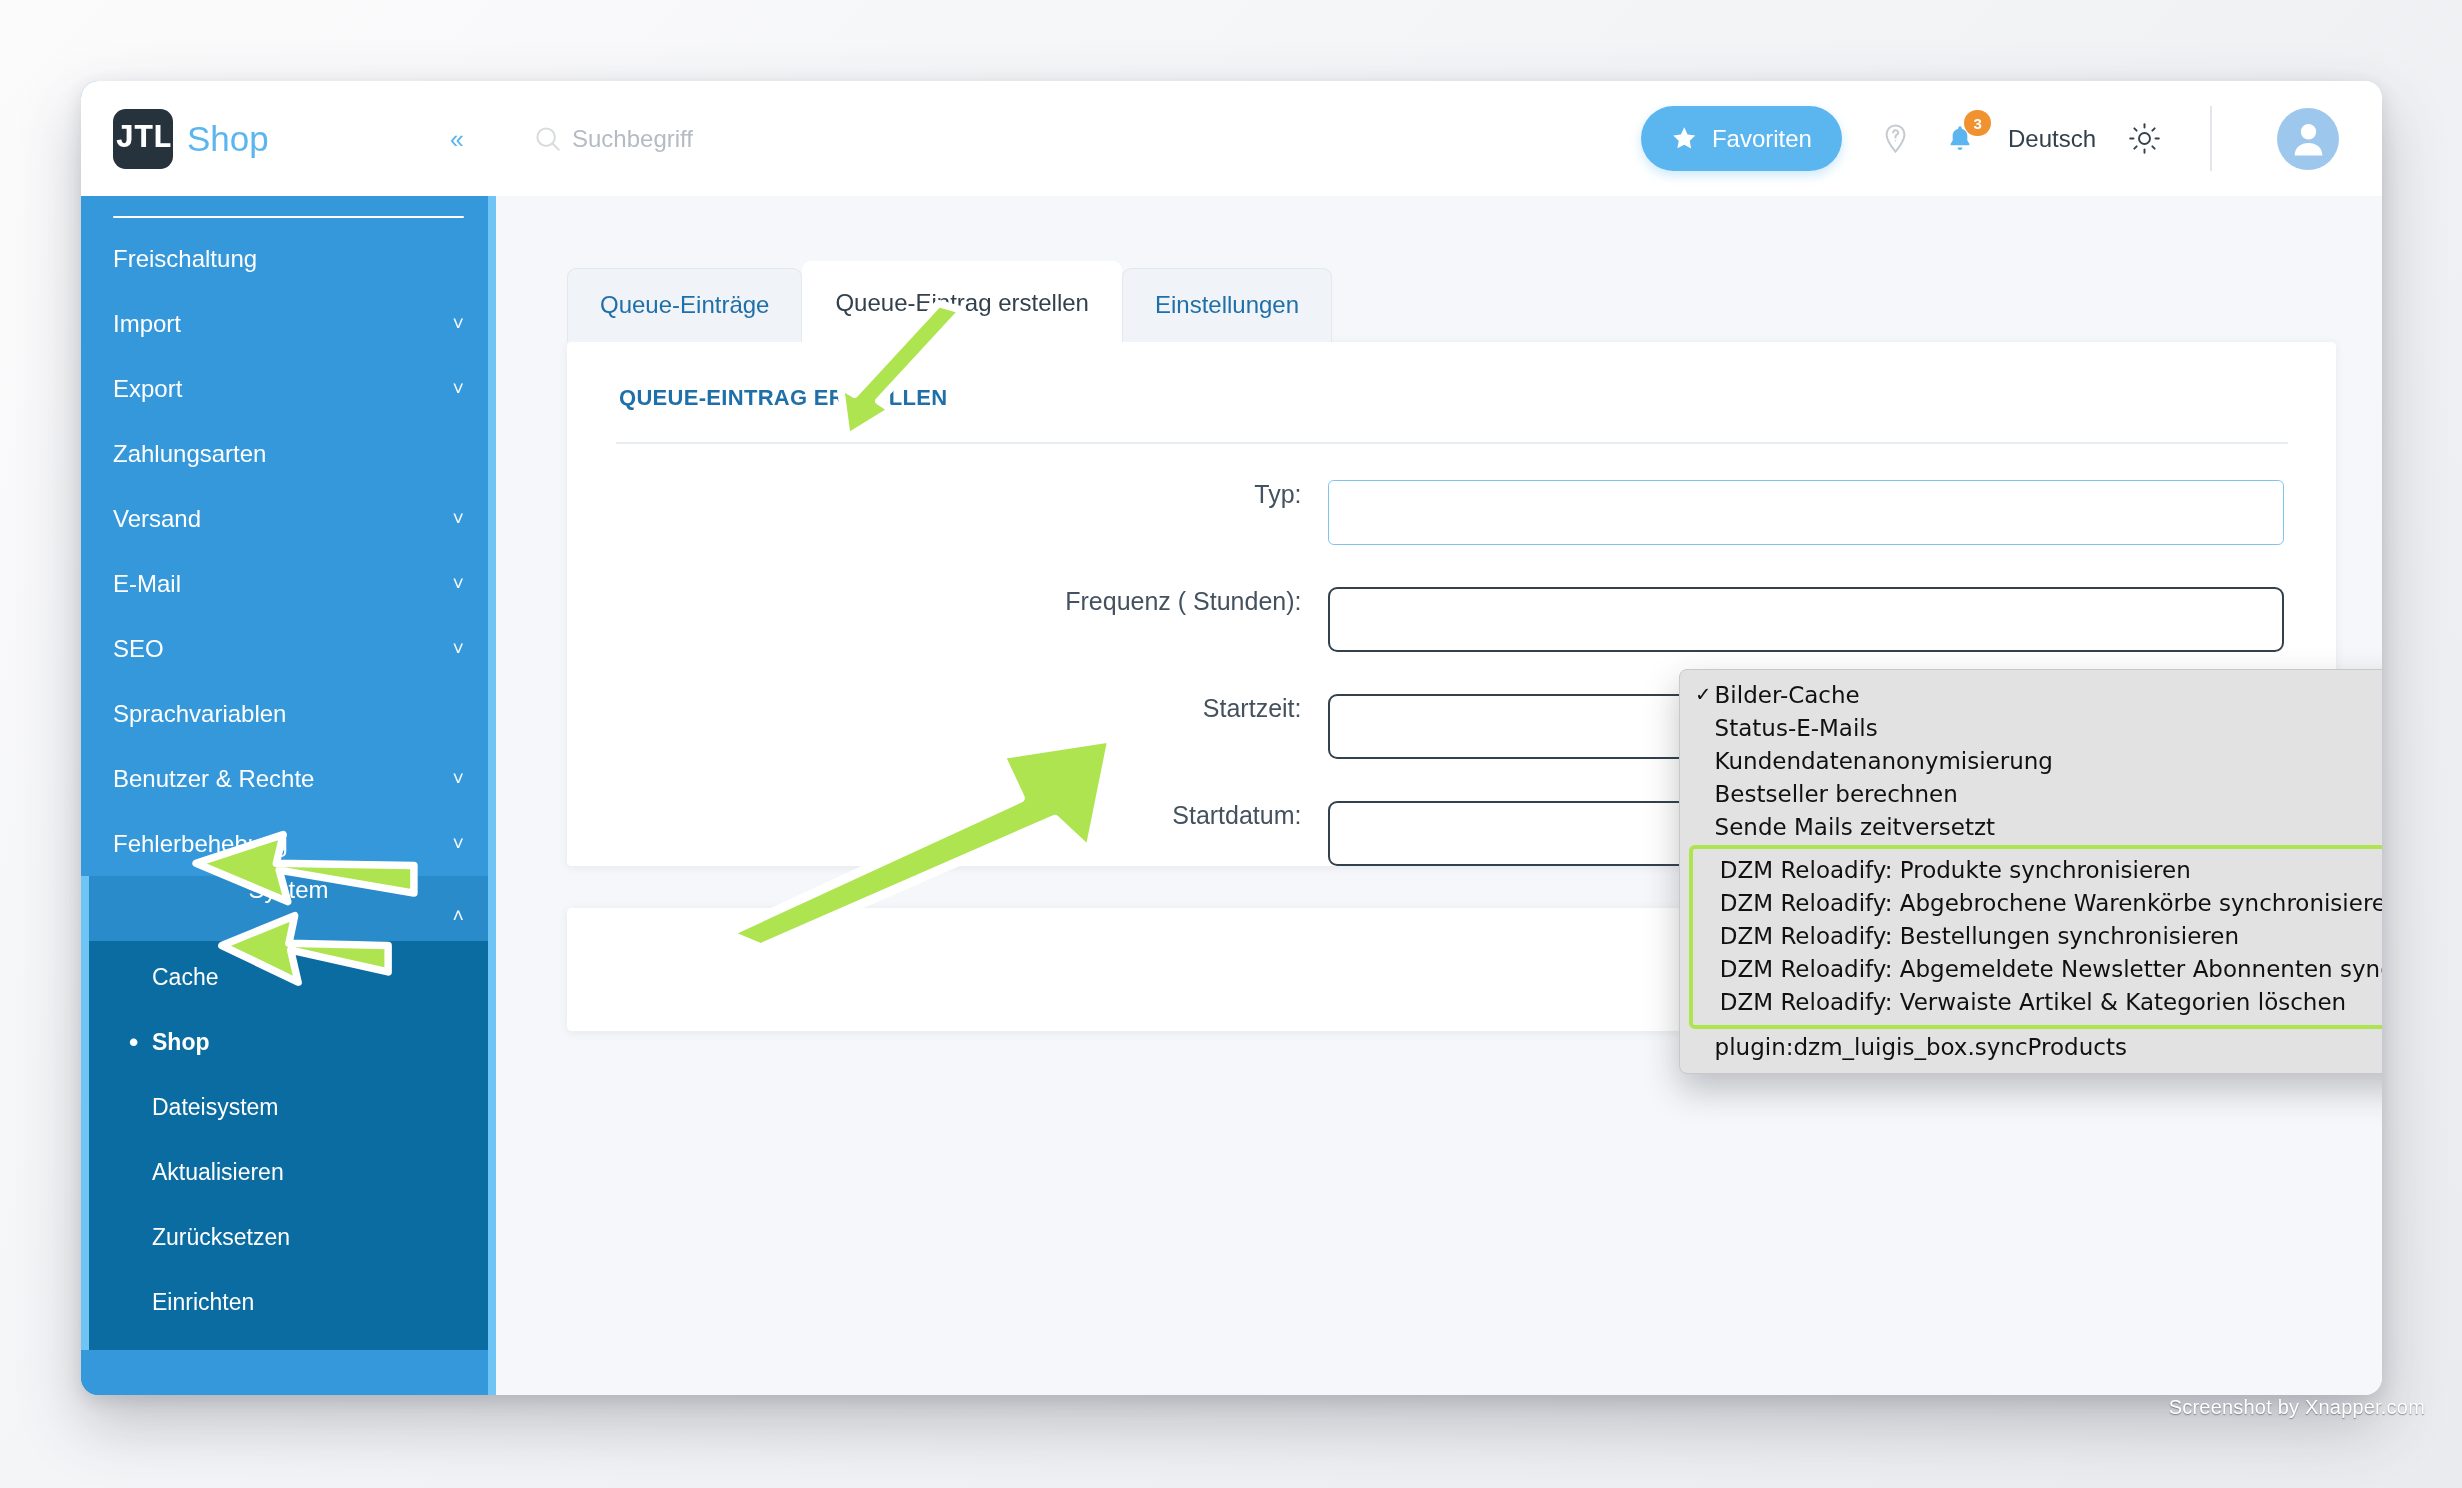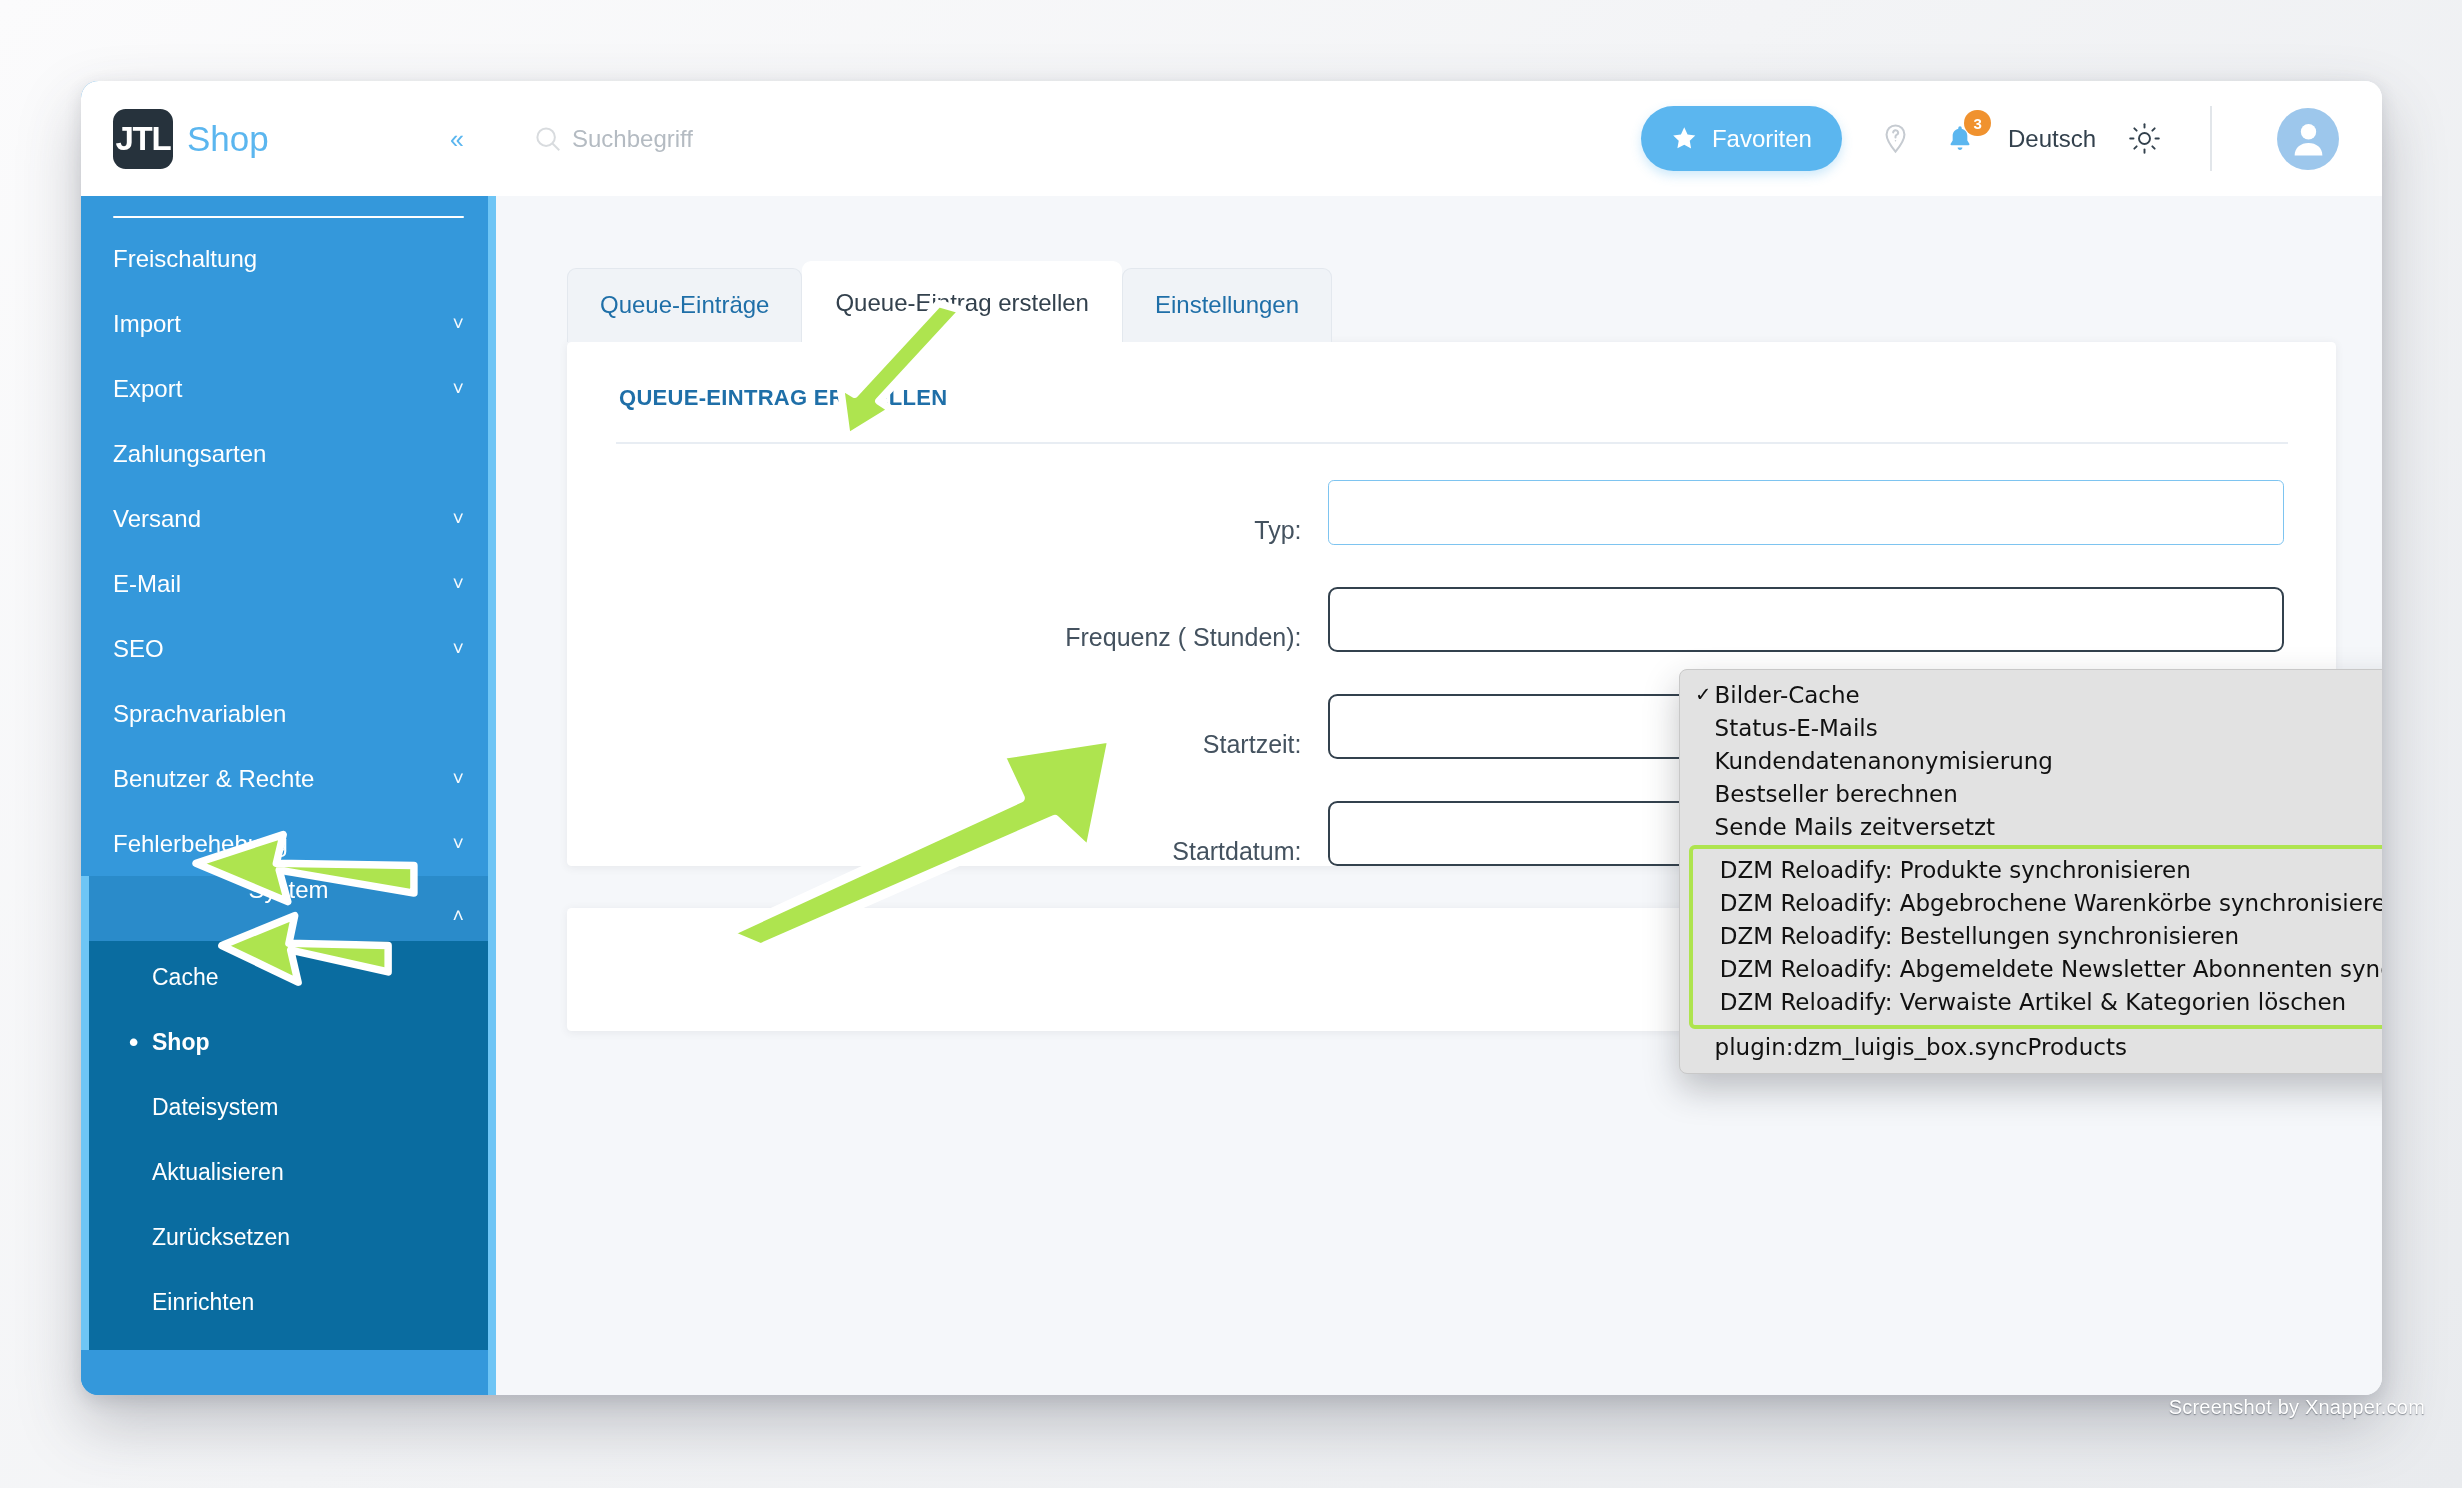--- a/index.html
+++ b/index.html
@@ -29,21 +29,21 @@
     position:relative;
   }
   .brand{
     height:115px; background:#ffffff;
     display:flex; align-items:center; padding:0 32px;
     position:relative;
   }
   .brand-logo{
     width:60px; height:60px; border-radius:12.7px; background:#26323c;
     color:#fff; display:flex; align-items:center; justify-content:center;
-    font-size:33px; font-weight:bold; letter-spacing:-1.2px; font-family:Liberation Sans, sans-serif;
+    font-size:33px; font-weight:bold; letter-spacing:-1.2px; font-family:Liberation Mono, monospace;
   }
   .brand-name{
     margin-left:14px; font-size:35px; font-weight:normal; color:#5bb6ef;
   }
   .brand-collapse{
     position:absolute; right:32px; top:50%; transform:translateY(-50%);
     font-size:25px; color:#5bb6ef; line-height:1; cursor:pointer;
   }
   .nav-divider{
     height:2.9px; background:#ffffff; margin:19.6px 32px 0 32px; border-radius:1.7px;
@@ -134,21 +134,21 @@
     padding:43px 52px 0 52px; position:relative; z-index:2;
   }
   .card-title{
     font-size:22px; font-weight:bold; color:#1f6fa8; letter-spacing:0.3px;
     text-transform:uppercase; padding-bottom:31px;
   }
   .card-rule{ height:1.7px; background:#e8edf3; margin:0 -3.5px; }
 
   .form{ padding:36px 0 0 0; }
   .form-row{
-    display:flex; align-items:flex-end; margin-bottom:42px; position:relative;
+    display:flex; align-items:flex-start; margin-bottom:42px; position:relative;
   }
   .form-label{
     width:709px; text-align:right; padding-right:26.5px;
     font-size:25px; color:#44525f;
   }
   .form-ctl{ flex:1; max-width:1055px; }
   .ctl-select{
     height:65px; border:1.7px solid #7ec4f0; border-radius:5.8px;
     background:#ffffff; display:flex; align-items:center; padding:0 17.3px;
     font-size:23px; color:#33414d;

